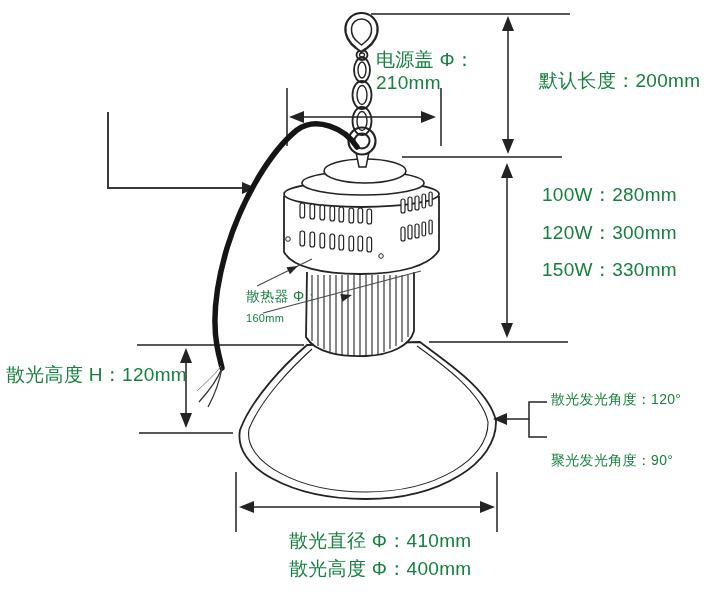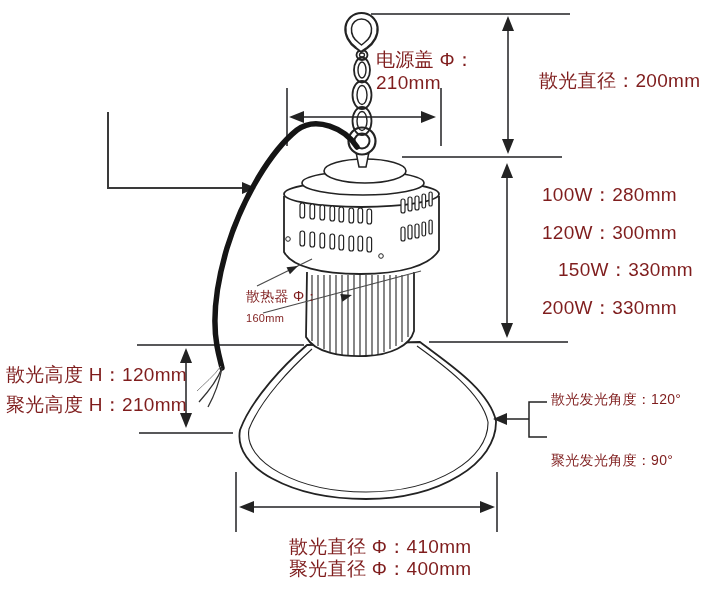--- a/index.html
+++ b/index.html
@@ -6,21 +6,21 @@
   body{
     width:715px;height:594px;
     background:#ffffff;
     font-family:"Liberation Sans","DejaVu Sans",sans-serif;
     position:relative;overflow:hidden;
   }
   #stage{position:absolute;left:0;top:0;width:715px;height:594px;}
   #stage svg{position:absolute;left:0;top:0;}
   .lbl{
     position:absolute;
-    color:#7f1d1d;
+    color:#15803d;
     white-space:nowrap;
     font-size:19px;
     line-height:1.15;
     letter-spacing:0.3px;
   }
   .lbl.big{font-size:20px;}
   .lbl.small{font-size:14px;}
   .lbl.mid{font-size:11px;}
 </style>
 </head>
@@ -193,32 +193,30 @@
     <g>
       <path d="M547,402 H529 V437 H547 M529,419 H506" stroke="#232323" stroke-width="1.5" fill="none"></path>
       <polygon points="493,419 507,413 507,425" fill="#232323"></polygon>
     </g>
   </svg>
 
 
   <div class="lbl" style="left:376px;top:49px;">电源盖 Φ：</div>
   <div class="lbl" style="left:376px;top:72px;">210mm</div>
 
-  <div class="lbl" style="left:539px;top:70px;">散光直径：200mm</div>
+  <div class="lbl" style="left:539px;top:70px;">默认长度：200mm</div>
 
   <div class="lbl" style="left:542px;top:184px;">100W：280mm</div>
   <div class="lbl" style="left:542px;top:222px;">120W：300mm</div>
-  <div class="lbl" style="left:542px;top:259px;margin-left:16px;">150W：330mm</div>
-  <div class="lbl" style="left:542px;top:297px;">200W：330mm</div>
+  <div class="lbl" style="left:542px;top:259px;">150W：330mm</div>
 
   <div class="lbl small" style="left:246px;top:288px;">散热器 Φ：</div>
   <div class="lbl mid" style="left:246px;top:312px;">160mm</div>
 
   <div class="lbl" style="left:6px;top:364px;">散光高度 H：120mm</div>
-  <div class="lbl" style="left:6px;top:394px;">聚光高度 H：210mm</div>
 
   <div class="lbl small" style="left:551px;top:391px;">散光发光角度：120°</div>
   <div class="lbl small" style="left:551px;top:412px;margin-top:40px;">聚光发光角度：90°</div>
 
-  <div class="lbl" style="left:289px;top:530px;margin-top:6px;">散光直径 Φ：410mm</div>
-  <div class="lbl" style="left:289px;top:558px;">聚光直径 Φ：400mm</div>
+  <div class="lbl" style="left:289px;top:530px;">散光直径 Φ：410mm</div>
+  <div class="lbl" style="left:289px;top:558px;">散光高度 Φ：400mm</div>
 
 </div>
 
 </body></html>

